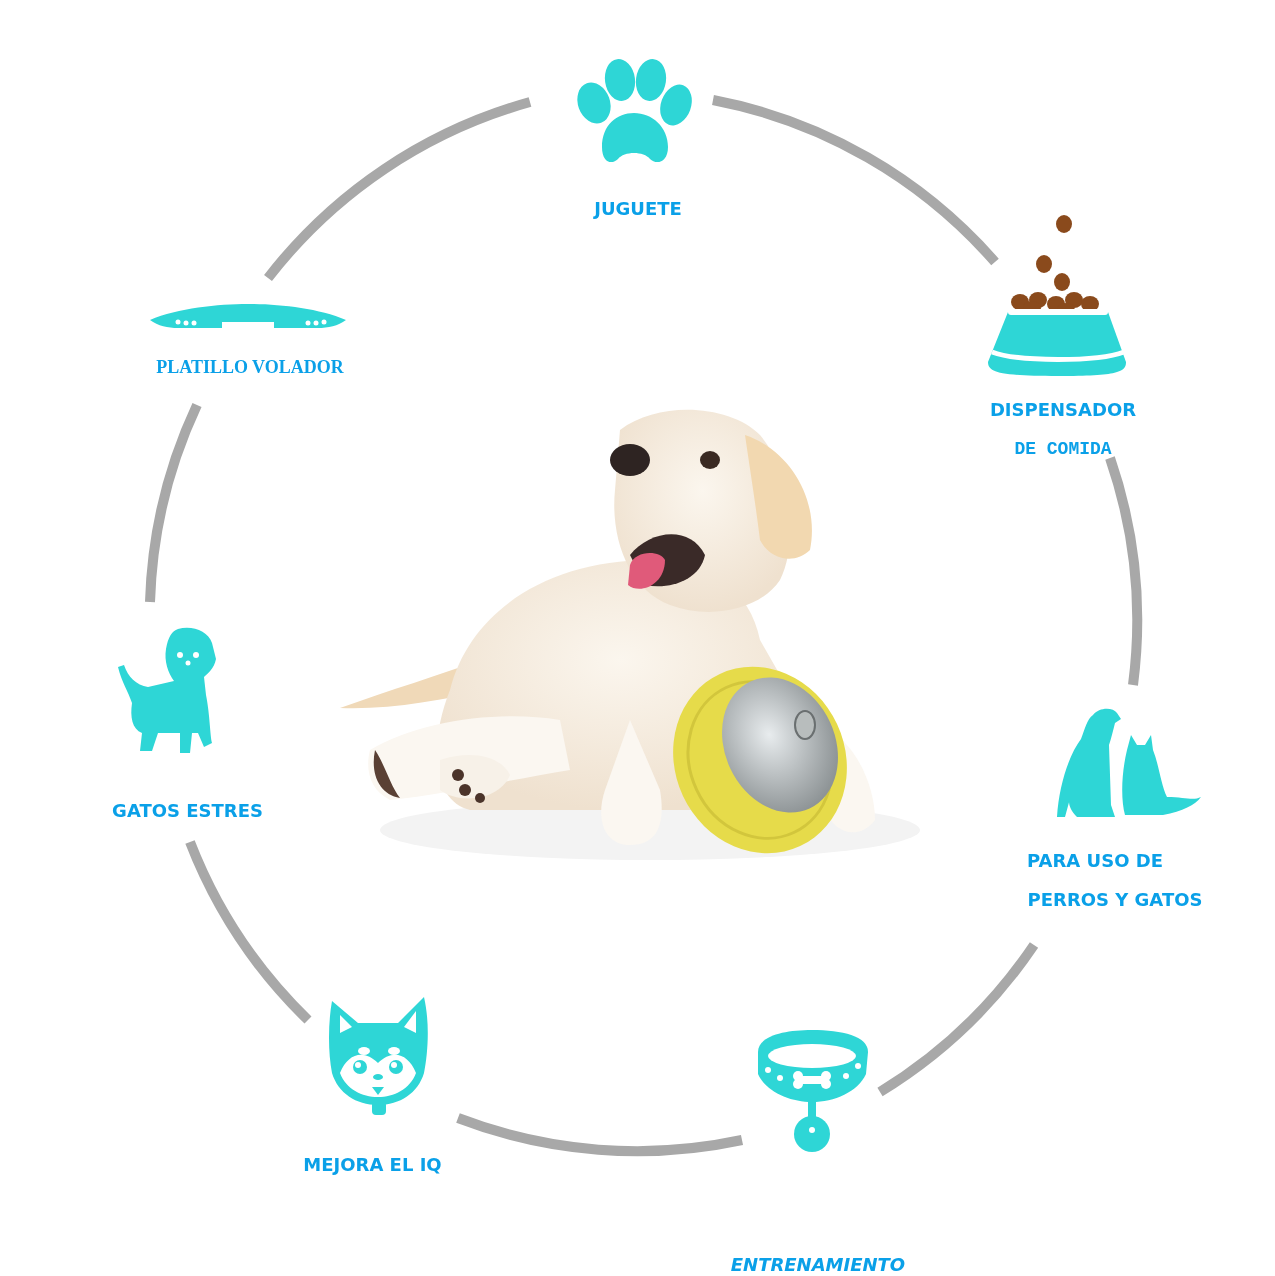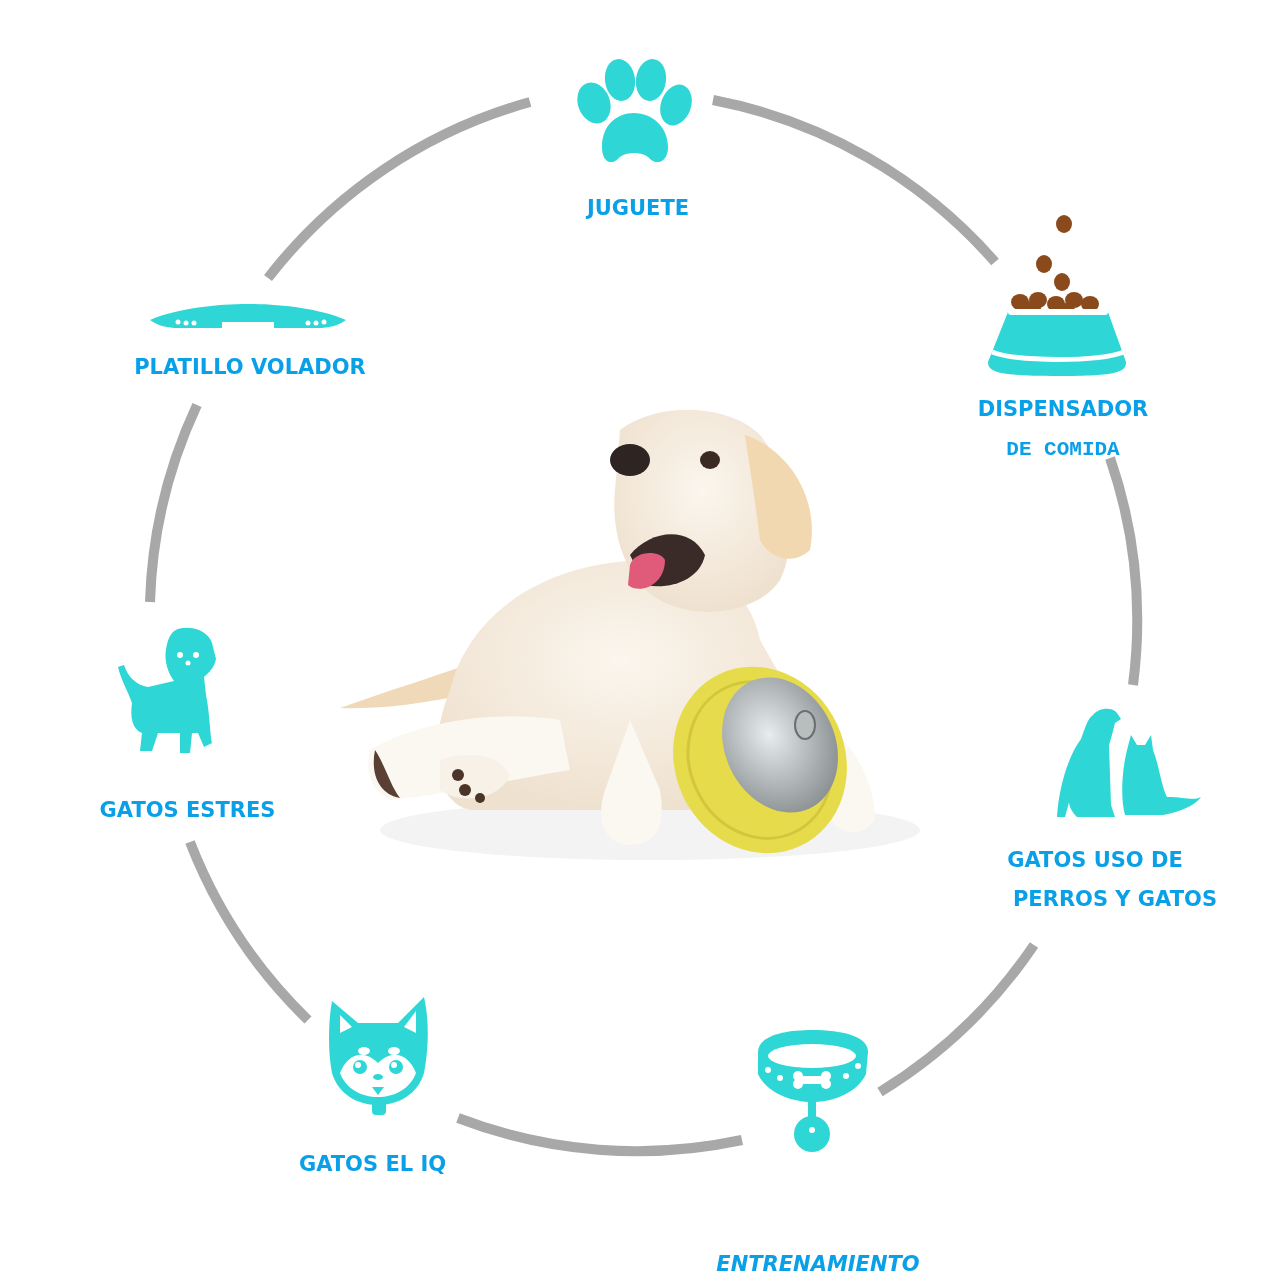--- a/index.html
+++ b/index.html
@@ -1,18 +1,18 @@
 <!DOCTYPE html>
 <html><head>
 <meta charset="utf-8">
 <style>
   html,body{margin:0;padding:0;background:#ffffff;}
   body{width:1275px;height:1276px;position:relative;overflow:hidden;font-family:"DejaVu Sans","Liberation Sans",sans-serif;}
   .ring{position:absolute;left:0;top:0;width:1275px;height:1276px;}
-  .label{position:absolute;color:#0aa0e8;font-weight:bold;font-size:21px;text-align:center;line-height:39px;white-space:nowrap;letter-spacing:0px;}
+  .label{position:absolute;color:#0aa0e8;font-weight:bold;font-size:18px;text-align:center;line-height:39px;white-space:nowrap;letter-spacing:0px;}
   .icon{position:absolute;}
   .photo{position:absolute;left:330px;top:390px;width:605px;height:475px;}
 </style>
 </head>
 <body>
 
 <svg class="ring" viewBox="0 0 1275 1276">
   <g fill="none" stroke="#a8a8a8" stroke-width="10" stroke-linecap="butt">
     <path d="M268 278 A 500 500 0 0 1 530 102"></path>
     <path d="M713 100 A 500 500 0 0 1 995 262"></path>
@@ -100,21 +100,21 @@
 </svg>
 <div class="label" style="left:938px;top:390px;width:250px;">DISPENSADOR</div>
 <div class="label" style="left:938px;top:430px;width:250px;font-family:Liberation Mono, monospace;">DE COMIDA</div>
 
 <svg class="icon" style="left:1055px;top:705px;width:150px;height:115px" viewBox="0 0 150 115">
   <g fill="#2ed6d6">
     <path d="M38 10 C44 2 58 2 62 8 L66 14 L60 18 C58 26 56 34 54 40 L56 100 L60 112 L22 112 C14 104 12 96 16 90 L10 112 L2 112 C4 80 14 50 26 34 C30 24 32 14 38 10Z"></path>
     <path d="M72 45 L76 30 L82 40 L90 40 L96 30 L98 45 C104 60 106 80 112 92 C130 92 138 96 146 92 C140 100 128 106 108 110 L70 110 C66 96 66 70 72 45Z"></path>
   </g>
 </svg>
-<div class="label" style="left:960px;top:841px;width:270px;">GATOS USO DE</div>
+<div class="label" style="left:960px;top:841px;width:270px;">PARA USO DE</div>
 <div class="label" style="left:980px;top:880px;width:270px;">PERROS Y GATOS</div>
 
 <svg class="icon" style="left:754px;top:1030px;width:118px;height:125px" viewBox="0 0 118 125">
   <path d="M4 22 C4 6 30 0 58 0 C88 0 114 6 114 22 L112 44 C104 62 80 72 58 72 C36 72 12 62 4 44Z" fill="#2ed6d6"></path>
   <ellipse cx="58" cy="26" rx="44" ry="12" fill="#ffffff"></ellipse>
   <g fill="#ffffff">
     <circle cx="14" cy="40" r="3"></circle>
       <circle cx="26" cy="48" r="3"></circle>
     <circle cx="104" cy="36" r="3"></circle>
       <circle cx="92" cy="46" r="3"></circle>
@@ -144,21 +144,21 @@
       <circle cx="68" cy="74" r="7"></circle>
     <ellipse cx="50" cy="84" rx="5" ry="3"></ellipse>
     <path d="M44 94 L56 94 L50 102Z"></path>
     <rect x="44" y="108" width="14" height="14" rx="4"></rect>
   </g>
   <g fill="#ffffff">
       <circle cx="30" cy="72" r="3"></circle>
       <circle cx="66" cy="72" r="3"></circle>
     </g>
 </svg>
-<div class="label" style="left:250px;top:1145px;width:245px;">GATOS EL IQ</div>
+<div class="label" style="left:250px;top:1145px;width:245px;">MEJORA EL IQ</div>
 
 <svg class="icon" style="left:118px;top:625px;width:108px;height:132px" viewBox="0 0 108 132">
   <path d="M60 4 C74 0 90 6 94 18 L98 34 C96 44 90 48 86 52 L88 70 C92 90 92 110 94 118 L86 122 L80 108 L74 108 L72 128 L62 128 L62 108 L40 108 L34 126 L22 126 L24 108 C14 104 12 92 14 78 C10 66 4 58 0 42 L6 40 C10 52 18 60 30 62 L56 56 C50 48 46 36 48 24 C50 12 54 6 60 4Z" fill="#2ed6d6"></path>
   <g fill="#ffffff">
       <circle cx="62" cy="30" r="3"></circle>
       <circle cx="78" cy="30" r="3"></circle>
       <circle cx="70" cy="38" r="2.5"></circle>
     </g>
 </svg>
 <div class="label" style="left:60px;top:791px;width:255px;">GATOS ESTRES</div>
@@ -167,13 +167,13 @@
   <path d="M2 18 C30 6 70 2 100 2 C130 2 170 6 198 18 C190 24 180 26 170 26 L126 26 L126 20 L74 20 L74 26 L30 26 C20 26 10 24 2 18Z" fill="#2ed6d6"></path>
   <g fill="#ffffff">
       <circle cx="30" cy="20" r="2.5"></circle>
       <circle cx="38" cy="21" r="2.5"></circle>
       <circle cx="46" cy="21" r="2.5"></circle>
   <circle cx="160" cy="21" r="2.5"></circle>
       <circle cx="168" cy="21" r="2.5"></circle>
       <circle cx="176" cy="20" r="2.5"></circle>
     </g>
 </svg>
-<div class="label" style="left:100px;top:348px;width:300px;">PLATILLO VOLADOR</div>
+<div class="label" style="left:100px;top:348px;width:300px;font-family:Liberation Serif, serif;">PLATILLO VOLADOR</div>
 
 </body></html>

